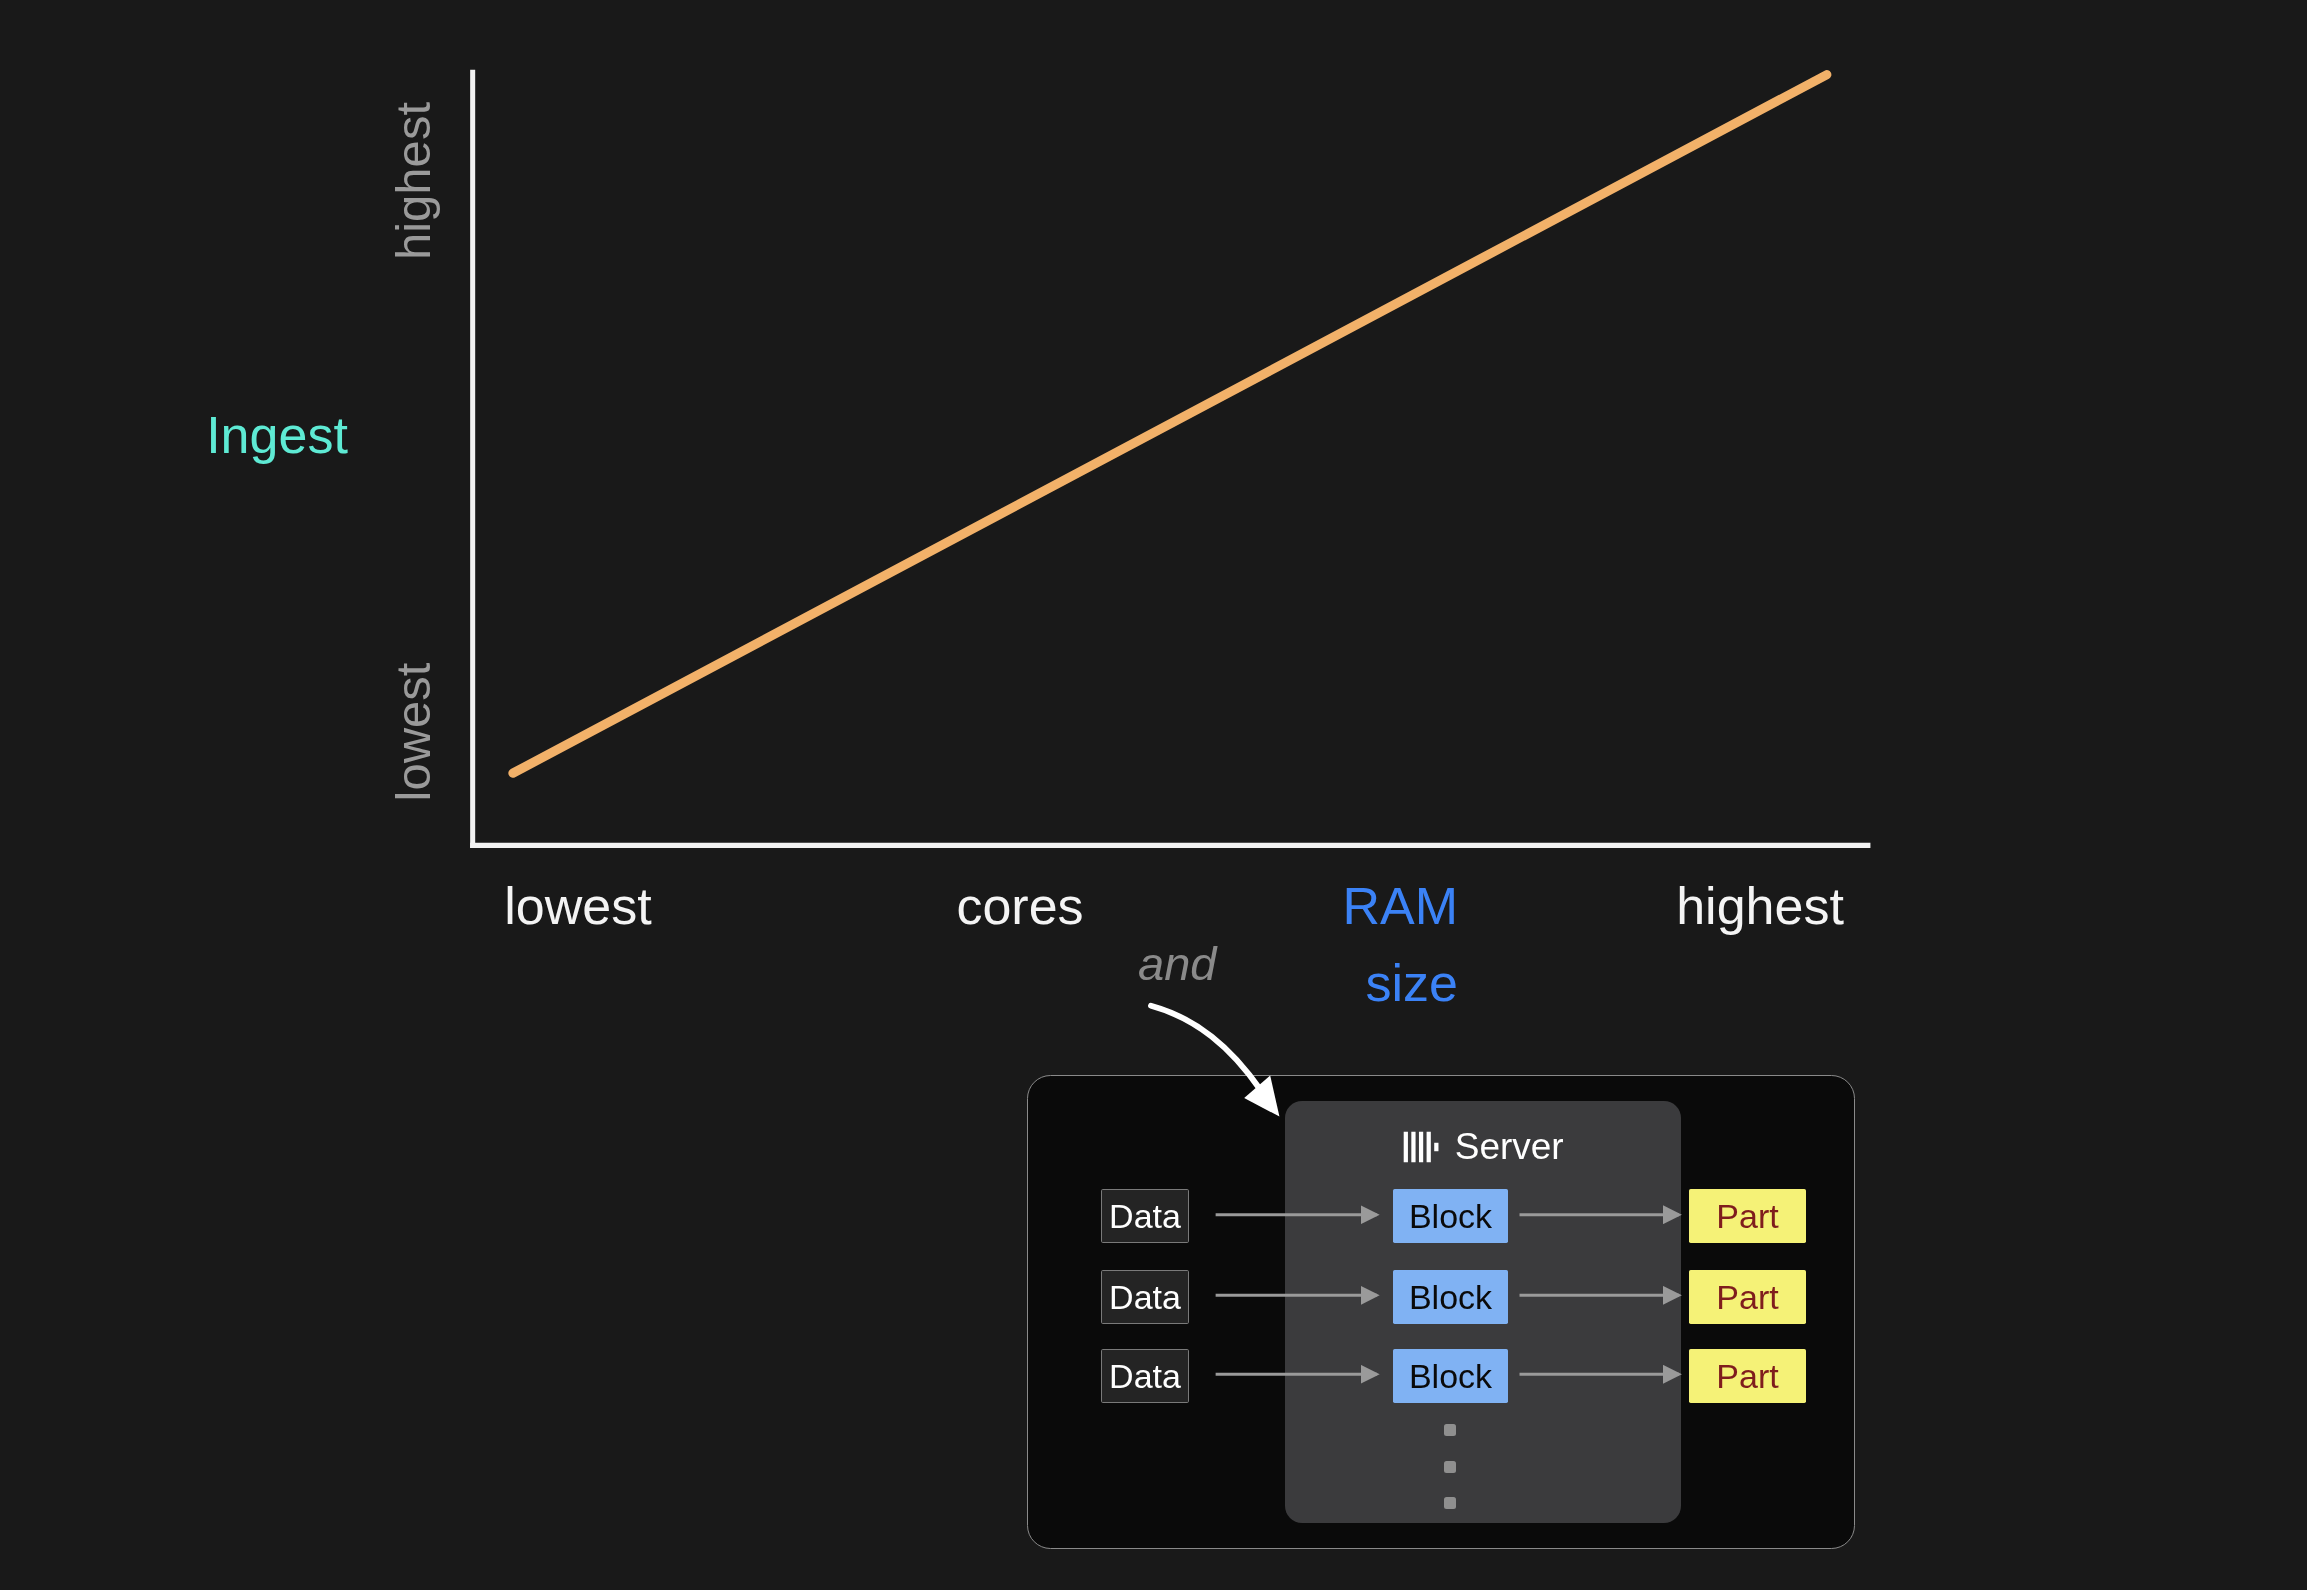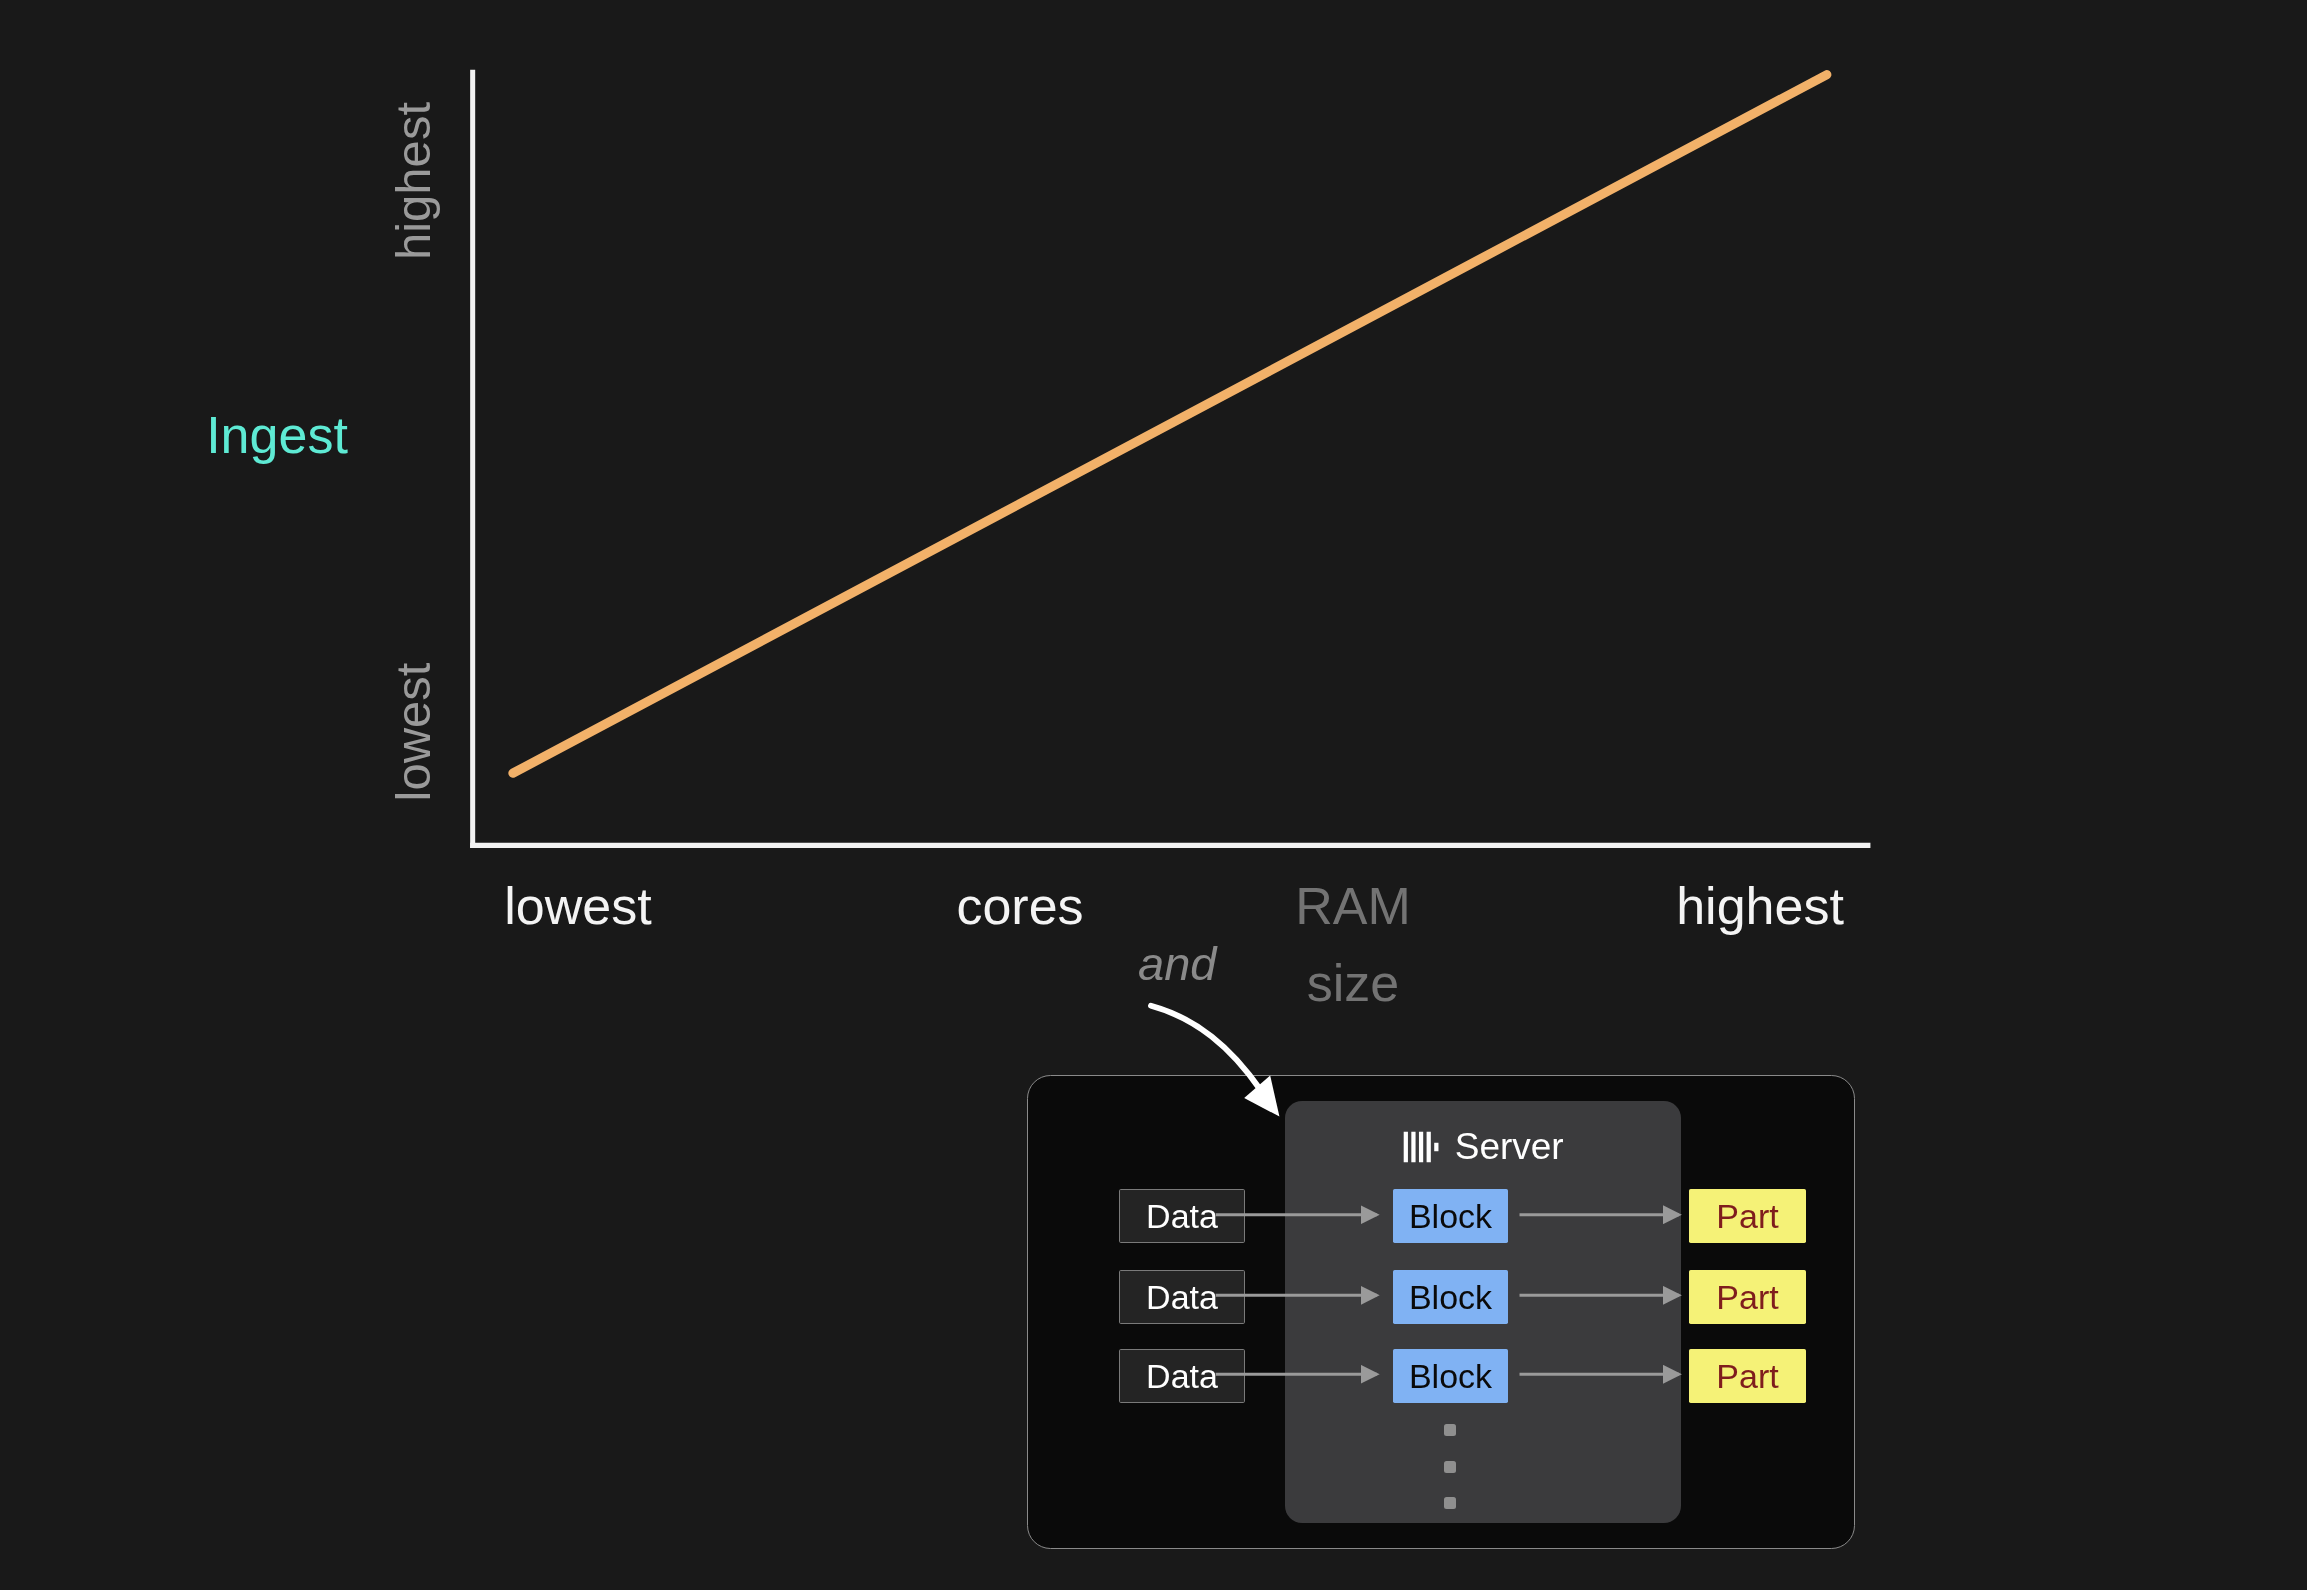--- a/index.html
+++ b/index.html
@@ -21,40 +21,40 @@
   .ytick-top{left:287px;top:156px;}
   .ytick-bottom{left:287px;top:707px;}
   .xtick{
     position:absolute;top:868px;width:252px;text-align:center;
     color:#f4f4f4;font-size:52px;line-height:77px;
   }
   .xtick-left{left:452px;}
   .xtick-right{left:1634px;}
   .xlabel-cpu{position:absolute;left:894px;top:868px;width:252px;text-align:center;color:#f4f4f4;font-size:52px;line-height:77px;}
   .xlabel-and{position:absolute;left:1138px;top:936px;width:126px;text-align:left;color:#8a8a8a;font-size:47px;font-style:italic;}
-  .xlabel-ram{position:absolute;left:1248px;top:868px;width:210px;text-align:center;color:#737373;font-size:52px;line-height:77px;}
+  .xlabel-ram{position:absolute;left:1248px;top:868px;width:210px;text-align:right;color:#3b82f6;font-size:52px;line-height:77px;}
 
   
   .panel{
     position:absolute;left:1027px;top:1075px;width:828px;height:474px;
     background:#0a0a0a;border:1.7px solid #8a8a8a;border-radius:23.5px;box-sizing:border-box;z-index:1;
   }
   .server-box{
     position:absolute;left:257px;top:25px;width:396px;height:422px;
     background:#3b3b3d;border-radius:17px;
   }
   .server-header{
     display:flex;align-items:center;justify-content:center;gap:13.4px;margin-top:25px;
     color:#ffffff;font-size:37px;
   }
   .node{
     position:absolute;height:54px;display:flex;align-items:center;justify-content:center;
     font-size:34px;box-sizing:border-box;border-radius:1.7px;
   }
-  .data-node{left:73px;width:126px;background:#242424;border:1.3px solid #7a7a7a;color:#ffffff;margin-left:18px;}
+  .data-node{left:73px;width:88px;background:#242424;border:1.3px solid #7a7a7a;color:#ffffff;}
   .block-node{left:365px;width:115px;background:#80b2f3;color:#0a0a0a;}
   .part-node{left:661px;width:117px;background:#f5f277;color:#7f1d1d;}
   .row-0{top:113px;} .row-1{top:194px;} .row-2{top:273px;}
   .dot{position:absolute;left:416px;width:11.8px;height:11.8px;background:#8f8f8f;border-radius:2.5px;}
   .dot-0{top:348px;} .dot-1{top:385px;} .dot-2{top:421px;}
 </style>
 </head>
 <body>
 
 <div class="stage">

